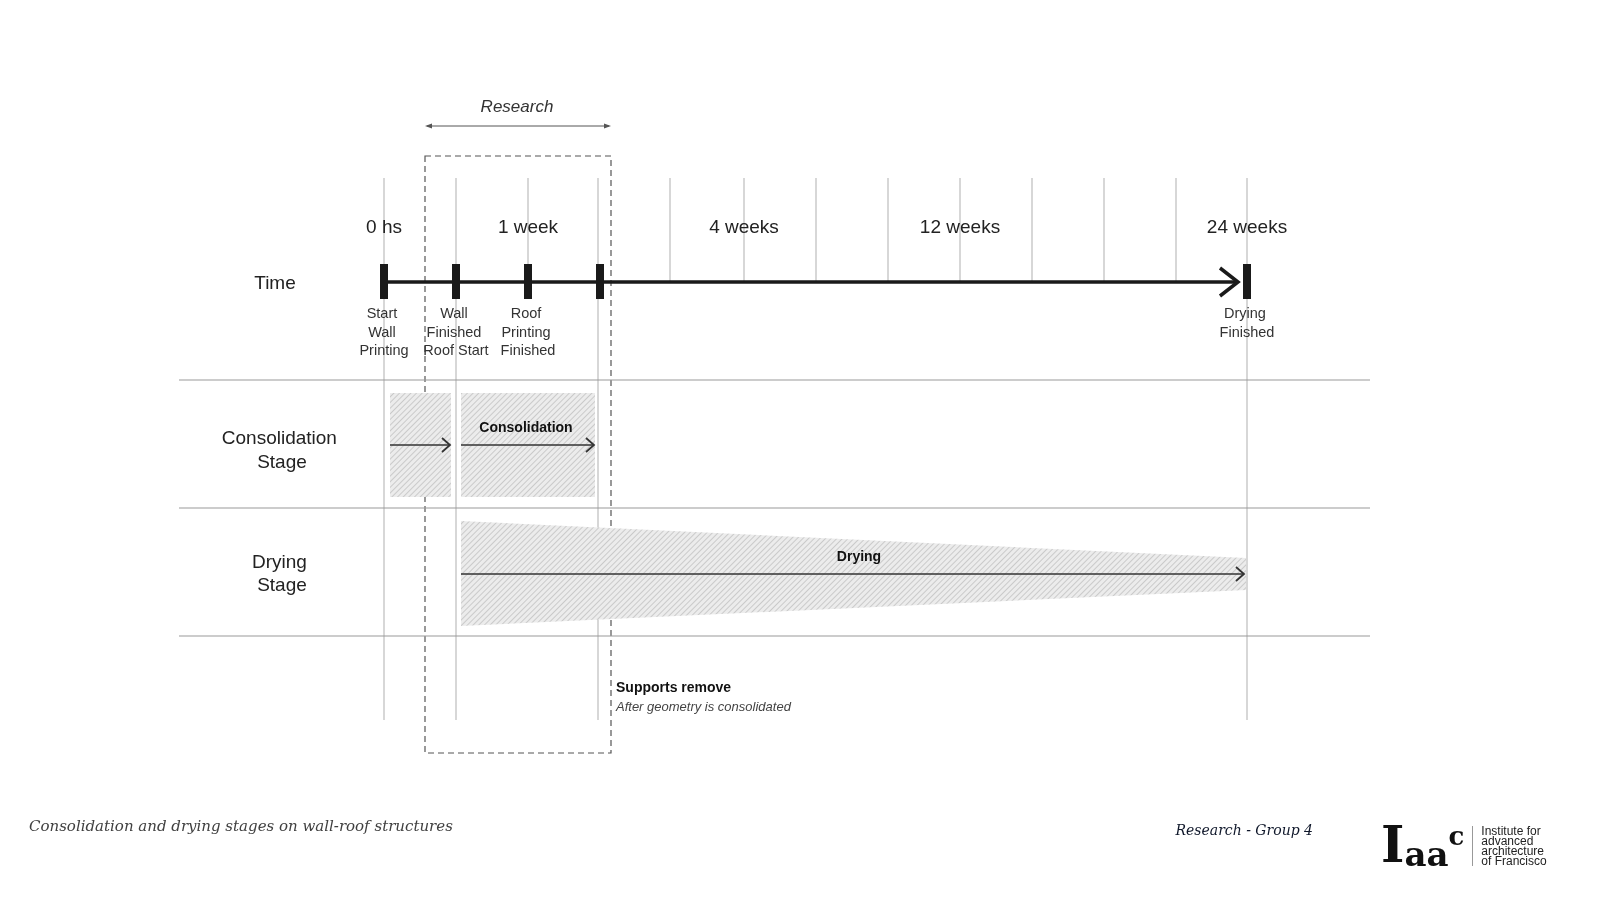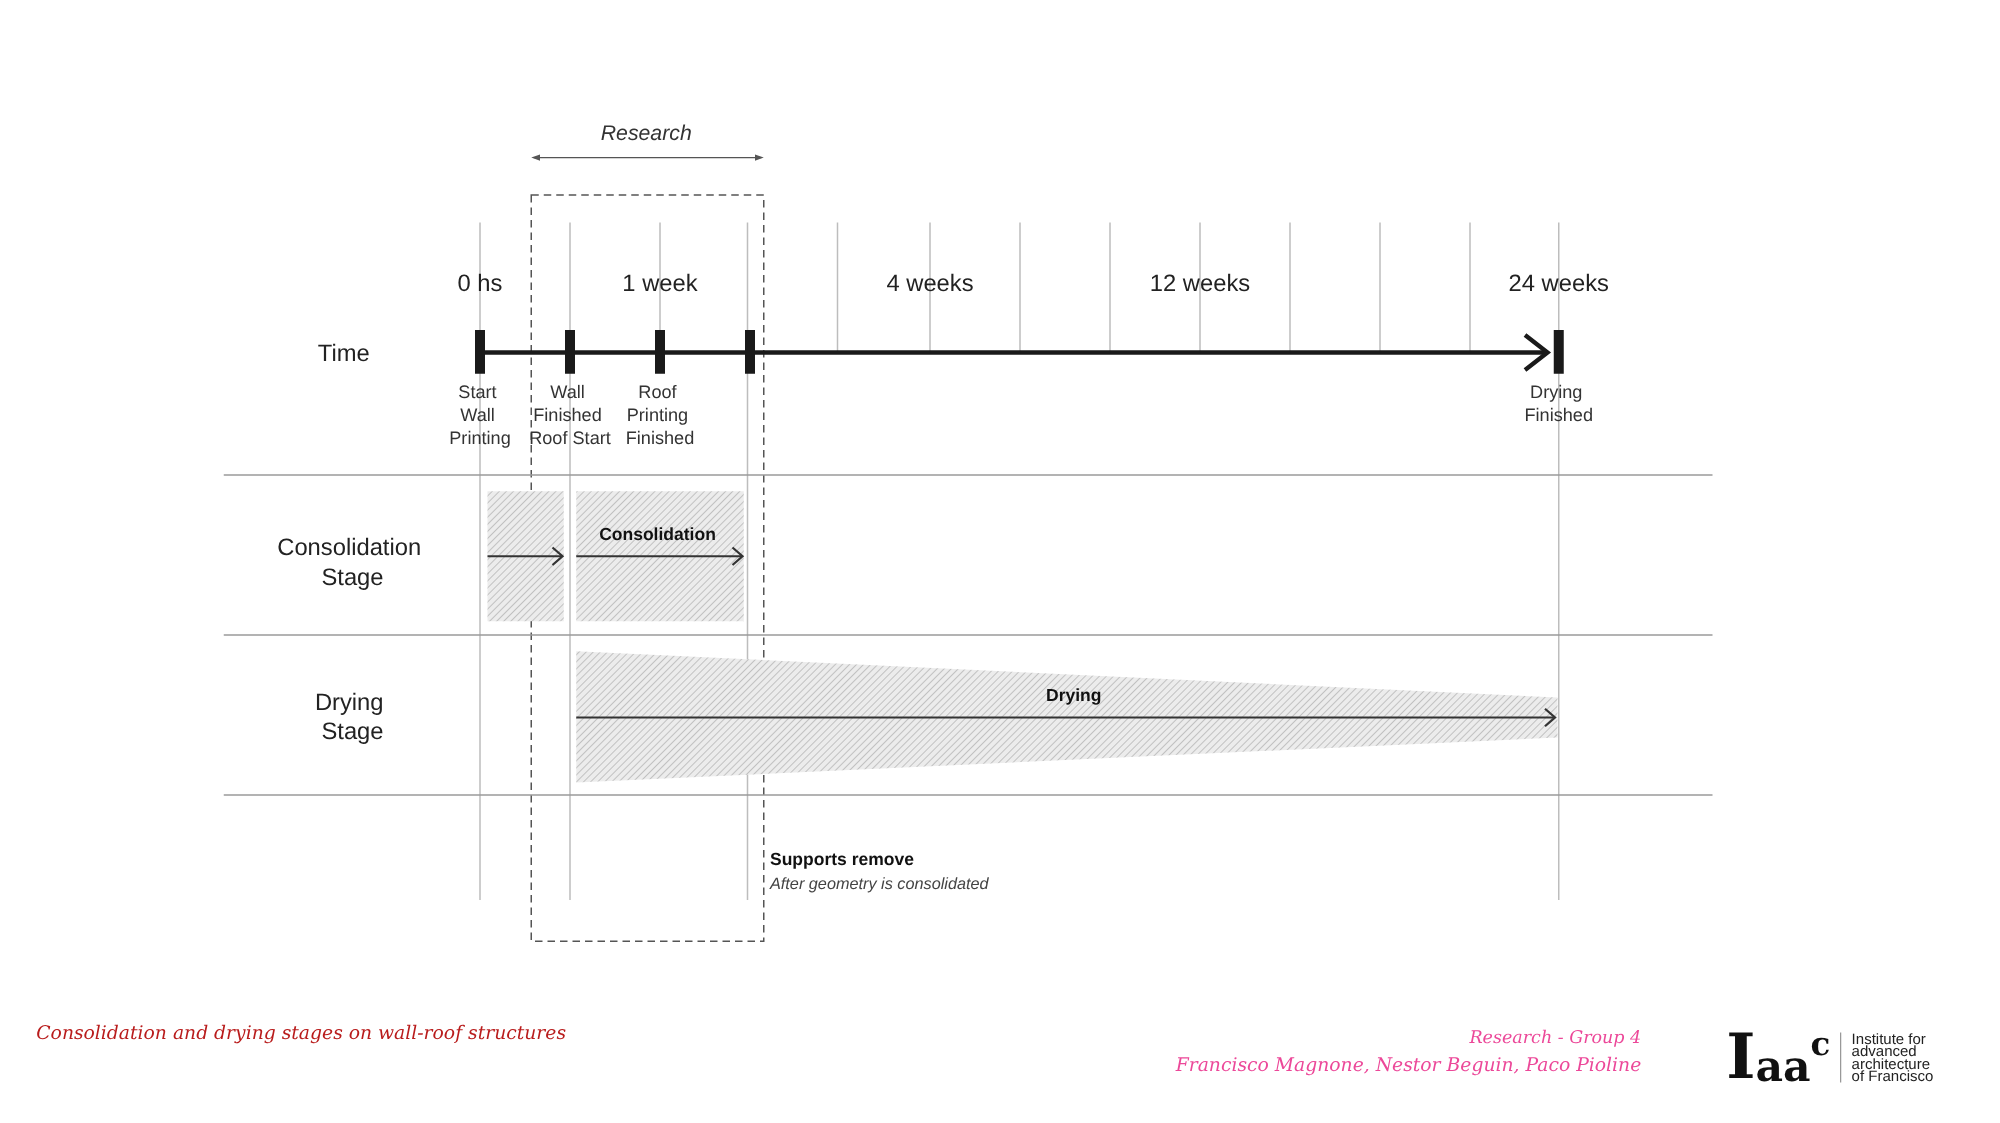--- a/index.html
+++ b/index.html
@@ -1,23 +1,23 @@
 <!DOCTYPE html>
 <html><head>
 <meta charset="utf-8">
 <style>
   html, body { margin:0; padding:0; background:#ffffff; }
   body { width:1600px; height:898px; position:relative; overflow:hidden;
          font-family:"Liberation Sans", "DejaVu Sans", sans-serif; color:#222; }
   #diagram { position:absolute; left:0; top:0; }
   .footer-left { position:absolute; left:29px; top:815px; }
   .footer-title { font-size:17px; font-weight:500; color:#111; line-height:20px; }
-  .footer-sub { font-family:"DejaVu Serif", "Liberation Serif", serif; font-style:italic; font-size:15px; color:#b91c1c; line-height:22px; }
-  .footer-right { position:absolute; right:287px; top:819px; text-align:right;
-                  font-family:"DejaVu Serif", "Liberation Serif", serif; font-style:italic; color:#ec4899; }
+  .footer-sub { font-family:"DejaVu Serif", "Liberation Serif", serif; font-style:italic; font-size:15px; color:#404040; line-height:22px; }
+  .footer-right { position:absolute; right:287px; top:819px; text-align:left;
+                  font-family:"DejaVu Serif", "Liberation Serif", serif; font-style:italic; color:#0f172a; }
   .footer-right .r1 { font-size:14px; line-height:22px; }
   .footer-right .r2 { font-size:15px; line-height:22px; }
   .logo { position:absolute; left:1381px; top:824px; height:44px; display:flex; align-items:center; }
   .logo-mark { font-family:"DejaVu Serif", "Liberation Serif", serif; font-weight:bold; color:#111; display:flex; align-items:flex-start; }
   .logo-mark .I { font-size:50px; line-height:44px; }
   .logo-mark .a { font-size:34px; line-height:30px; margin-top:16px; }
   .logo-mark .c { font-size:26px; line-height:26px; }
   .logo-div { width:1px; height:40px; background:#999; margin:0 8px 0 8px; }
   .logo-text { font-size:12px; line-height:10px; color:#222; }
 </style>
@@ -135,21 +135,20 @@
   <text x="616" y="692" font-size="14" font-weight="bold" fill="#111">Supports remove</text>
   <text x="616" y="711" font-size="13" font-style="italic" fill="#444">After geometry is consolidated</text>
 </svg>
 
 <div class="footer-left">
   <div class="footer-sub">Consolidation and drying stages on wall-roof structures</div>
 </div>
 
 <div class="footer-right">
   <div class="r1">Research - Group 4</div>
-  <div class="r2">Francisco Magnone, Nestor Beguin, Paco Pioline</div>
 </div>
 
 <div class="logo">
   <div class="logo-mark">
     <span class="I">I</span>
     <span class="a">aa</span>
     <span class="c">c</span>
   </div>
   <div class="logo-div"></div>
   <div class="logo-text">

